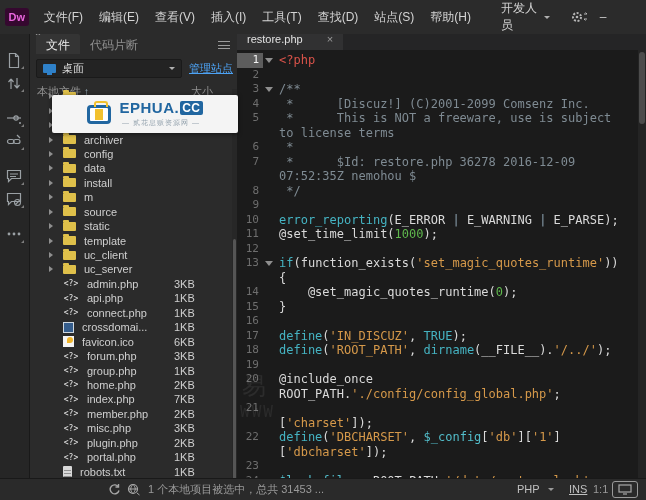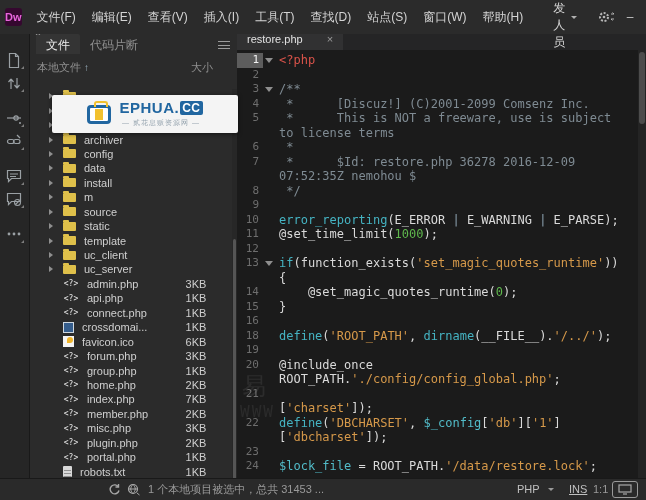--- a/index.html
+++ b/index.html
@@ -45,21 +45,21 @@
 
   .cols { display:flex; justify-content:space-between; padding:6px 24px 2px 7px; color:#8f8f8f; font-size:11px; }
   .col-arrow { color:#9fb6c4; font-size:10px; }
 
   .tree { position:absolute; top:61px; left:0; right:5px; bottom:0; overflow:hidden; }
   .trow { height:14.45px; display:flex; align-items:center; font-size:11px; color:#cfcfcf; padding-right:14px; position:relative; }
   .t-chev { width:0; height:0; border-top:3px solid transparent; border-bottom:3px solid transparent; border-left:4px solid #8f8f8f; margin-left:19px; }
   .t-icospace { margin-left:10px; }
   .t-icospace.file { margin-left:33px; }
   .t-name { margin-left:8px; flex:1; white-space:nowrap; overflow:hidden; }
-  .t-size { flex:0 0 44px; text-align:center; }
+  .t-size { flex:0 0 44px; text-align:left; }
 
   .icon-folder { width:13px; height:9px; background:#dfc04a; border-radius:1px; position:relative; display:inline-block; }
   .icon-folder::before { content:""; position:absolute; top:-2px; left:0; width:6px; height:2px; background:#dfc04a; border-radius:1px 1px 0 0; }
   .icon-php { width:16px; height:11px; color:#e8e8e8; font-family:"DejaVu Sans Mono",monospace; font-size:8px; line-height:11px; text-align:center; display:inline-block; }
   .icon-xml { width:11px; height:11px; background:#355d8c; border:1px solid #cfd8e0; display:inline-block; }
   .icon-ico { width:11px; height:11px; background:#f5f5f5; position:relative; display:inline-block; }
   .icon-ico::before { content:""; position:absolute; right:1px; top:1px; width:6px; height:6px; background:#f0b52c; border-radius:50% 50% 50% 0; }
   .icon-txt { width:9px; height:11px; background:#d8d8d8; display:inline-block; border-radius:1px; background-image:repeating-linear-gradient(#d8d8d8 0 2px, #8f8f8f 2px 3px); background-size:7px 100%; background-repeat:no-repeat; background-position:1px 2px; }
 
   .pscroll { position:absolute; right:0; top:61px; bottom:0; width:5px; background:#272727; }
@@ -114,21 +114,20 @@
   <div class="menubar">
     <div class="dw-logo">Dw</div>
     <div id="menu-items" style="display:flex;">
         <span class="menu-item">文件(F)</span>
         <span class="menu-item">编辑(E)</span>
         <span class="menu-item">查看(V)</span>
         <span class="menu-item">插入(I)</span>
         <span class="menu-item">工具(T)</span>
         <span class="menu-item">查找(D)</span>
         <span class="menu-item">站点(S)</span>
-        <span class="menu-item">窗口(W)</span>
         <span class="menu-item">帮助(H)</span>
       </div>
     <div class="workspace">
       <span>开发人员</span>
       <span class="caret-down"></span>
     </div>
     <div class="gear-wrap">
       <svg width="20" height="16" viewBox="0 0 20 16">
         <circle cx="7" cy="8" r="4" fill="none" stroke="#b5b5b5" stroke-width="2" stroke-dasharray="2 1.6"></circle>
         <circle cx="7" cy="8" r="1.3" fill="#b5b5b5"></circle>
@@ -192,20 +191,28 @@
     </div>
 
     <div class="filepanel">
       <span class="panel-collapse">«</span>
       <div class="panel-tabs">
         <div class="panel-tab active">文件</div>
         <div class="panel-tab">代码片断</div>
       </div>
       <div class="panel-menu"></div>
 
+      <div class="site-row">
+        <div class="site-select">
+          <span class="desktop-icon"></span>
+          <span class="site-name">桌面</span>
+          <span class="caret-down"></span>
+        </div>
+        <a class="manage-sites">管理站点</a>
+      </div>
 
       <div class="cols">
         <span>
           <span>本地文件</span>
           <span class="col-arrow">↑</span>
         </span>
         <span>大小</span>
       </div>
 
       <div class="tree" id="tree">
@@ -472,20 +479,25 @@
           </div>
           <div class="crow">
             <div class="cgut">15</div>
             <div class="cfold"></div>
             <div class="ctext"><span class="tok-plain">}</span></div>
           </div>
           <div class="crow">
             <div class="cgut">16</div>
             <div class="cfold"></div>
             <div class="ctext"></div>
+          </div>
+          <div class="crow">
+            <div class="cgut">17</div>
+            <div class="cfold"></div>
+            <div class="ctext"><span class="tok-kw">define</span><span class="tok-plain">(</span><span class="tok-str">'IN_DISCUZ'</span><span class="tok-plain">, </span><span class="tok-kw">TRUE</span><span class="tok-plain">);</span></div>
           </div>
           <div class="crow">
             <div class="cgut">18</div>
             <div class="cfold"></div>
             <div class="ctext"><span class="tok-kw">define</span><span class="tok-plain">(</span><span class="tok-str">'ROOT_PATH'</span><span class="tok-plain">, </span><span class="tok-kw">dirname</span><span class="tok-plain">(__FILE__).</span><span class="tok-str">'/../'</span><span class="tok-plain">);</span></div>
           </div>
           <div class="crow">
             <div class="cgut">19</div>
             <div class="cfold"></div>
             <div class="ctext"></div>

